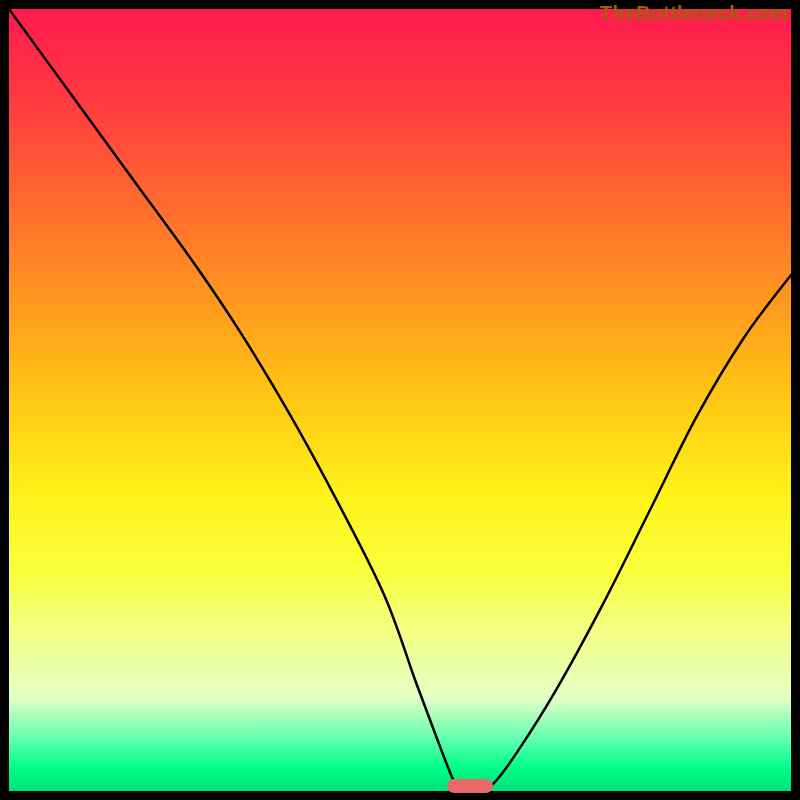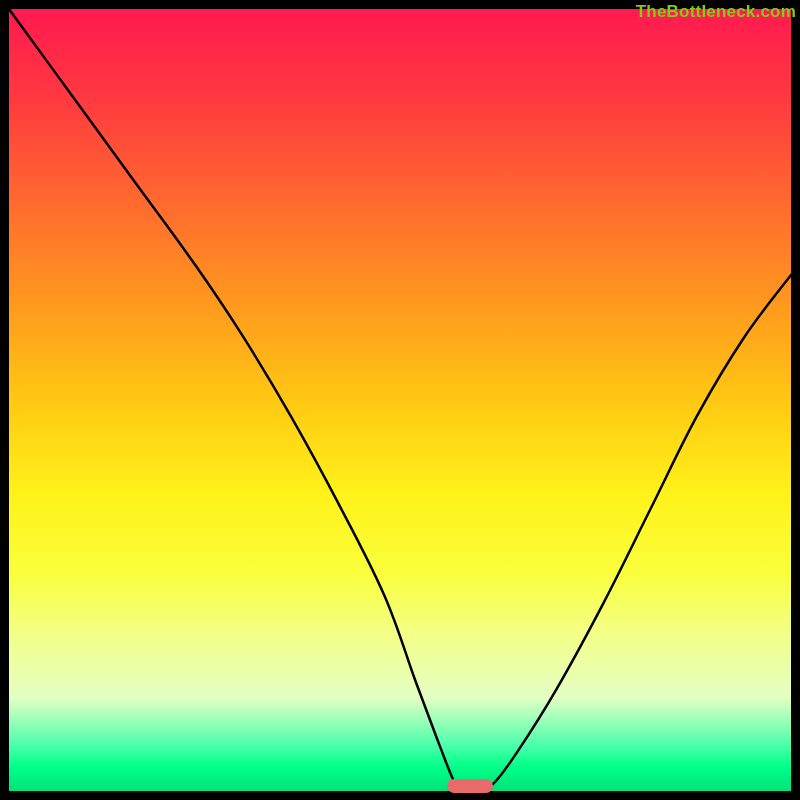--- a/index.html
+++ b/index.html
@@ -19,24 +19,24 @@
       #faff3b 72%,
       #f3ff88 80%,
       #e4ffc4 88%,
       #4fffac 94%,
       #00ff88 97%,
       #00e27a 100%);
   }
   .svg-layer { position: absolute; inset: 0; }
 
   .attribution {
-    position: absolute; top: 2px; right: 4px;
+    position: absolute; top: 2px; right: 12px;
     font-family: Arial, Helvetica, sans-serif;
-    font-size: 17px; font-weight: 600;
-    color: #84cc16;
+    font-size: 20px; font-weight: 600;
+    color: #a16207;
     letter-spacing: 0.2px;
   }
 
   .marker {
     position: absolute;
     height: 14px; width: 46px;
     background: #e86a6a;
     border-radius: 7px;
   }
 </style>

